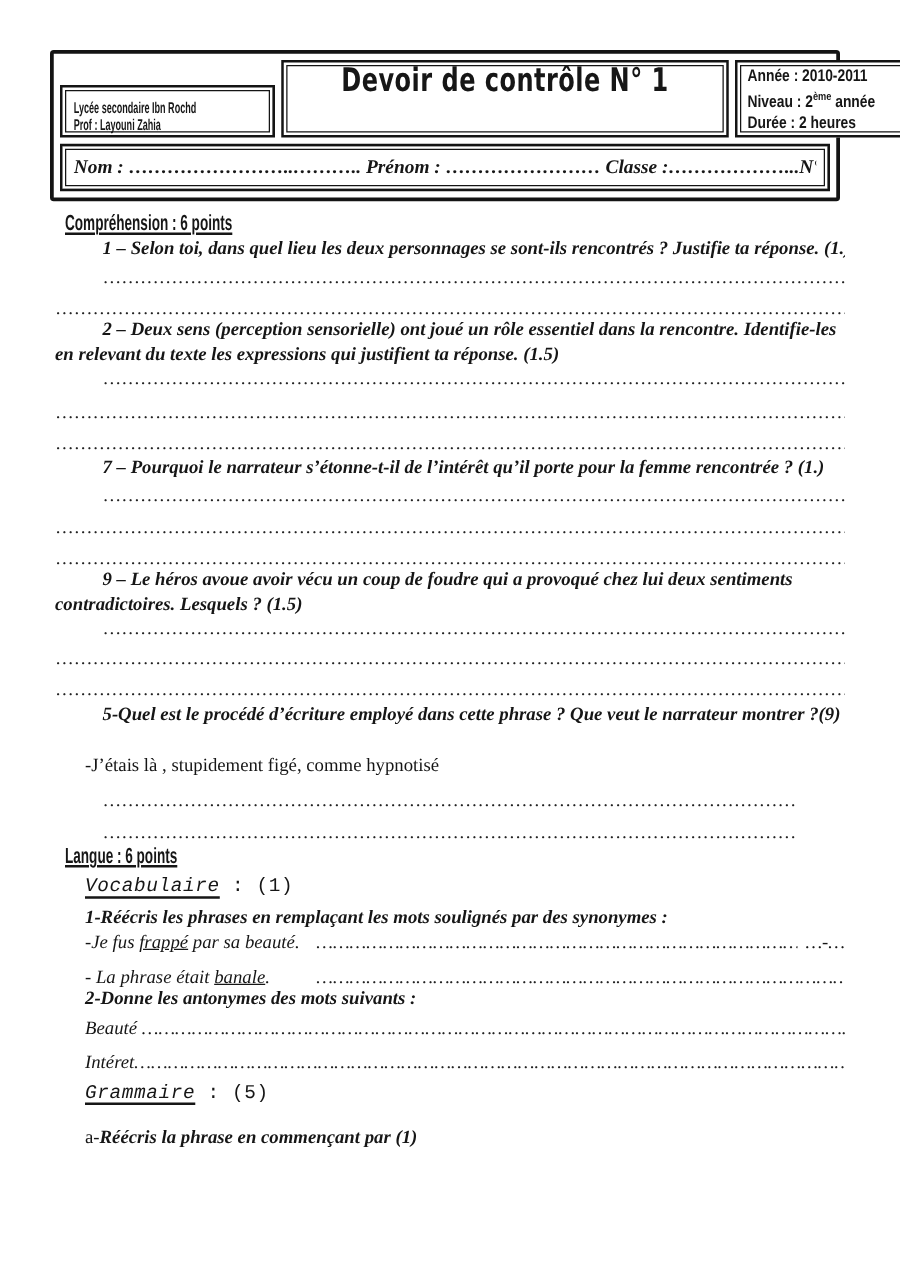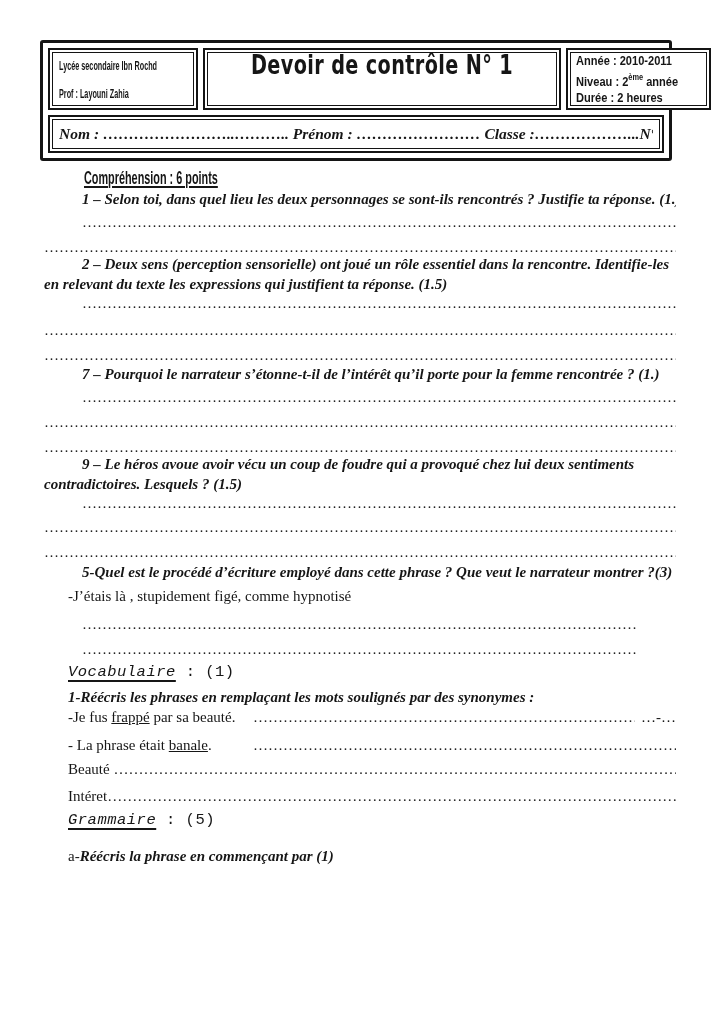--- a/index.html
+++ b/index.html
@@ -4,53 +4,53 @@
 <style>
   html,body{margin:0;padding:0;background:#ffffff;}
   .sheet{position:relative;width:720px;height:1019px;background:#fff;overflow:hidden;
          font-family:"Liberation Serif",serif;color:#161616;}
   
   .header-outer{position:absolute;left:40px;top:40px;width:632px;box-sizing:border-box;
                 border:3px solid #141414;border-radius:3px;padding:5px;background:#fff;}
   .header-row{display:flex;gap:5px;height:62px;}
   .dbox{border:2px solid #141414;box-shadow:inset 0 0 0 2px #fff, inset 0 0 0 3px #141414;
         box-sizing:border-box;background:#fff;}
-  .box-left{width:150px;padding:9px 9px 7px 9px;display:flex;flex-direction:column;justify-content:space-between;}
+  .box-left{width:172px;padding:9px 9px 7px 9px;display:flex;flex-direction:column;justify-content:space-between;margin-top:20px;}
   .box-center{flex:1;display:flex;justify-content:center;}
   .box-right{width:148px;padding:5px 8px;display:flex;flex-direction:column;justify-content:center;}
   .cond{font-family:"Liberation Sans",sans-serif;font-weight:bold;display:inline-block;
         transform-origin:0 50%;white-space:nowrap;}
   .lbox-line{font-size:12.5px;transform:scaleX(0.58);}
   .rbox-line{font-size:13.5px;line-height:17px;transform:scaleX(0.82);}
   .rbox-line sup{font-size:9px;}
   .title{font-family:"DejaVu Sans",sans-serif;font-weight:800;font-size:26px;white-space:nowrap;
          display:inline-block;transform:scaleX(0.74);transform-origin:50% 50%;letter-spacing:0.5px;}
   .nom-row{margin-top:5px;height:38px;display:flex;align-items:center;padding:0 9px;}
   .identity{font-weight:bold;font-style:italic;font-size:15.5px;white-space:nowrap;overflow:hidden;width:100%;}
   
   .content{position:absolute;left:44px;top:160px;width:632px;overflow:hidden;}
-  .hwrap{height:24px;margin-left:40px;}
+  .hwrap{height:24px;margin-left:8px;}
   .sec-heading{font-family:"Liberation Sans",sans-serif;font-weight:bold;font-size:17.5px;
                display:inline-block;transform:scaleX(0.62);transform-origin:0 50%;white-space:nowrap;
                text-decoration:underline;text-decoration-thickness:2px;text-underline-offset:2px;}
   .monohead{font-family:"Liberation Mono","DejaVu Sans Mono",monospace;font-size:15.5px;
             margin-left:24px;height:22px;letter-spacing:0.5px;}
   .mono-u{text-decoration:underline;text-decoration-thickness:2px;text-underline-offset:4px;font-style:italic;}
   .q{font-weight:bold;font-style:italic;font-size:15px;line-height:20px;}
   .plain{font-size:15px;line-height:20px;}
   .qi{font-weight:bold;font-style:italic;}
   .u{text-decoration:underline;}
   .nowrap{white-space:nowrap;}
   .ml1{margin-left:24px;}
   .ml2{margin-left:38px;}
   .indent1{text-indent:38px;font-style:italic;}
   .dotline{font-size:15px;height:24px;line-height:24px;white-space:nowrap;overflow:hidden;color:#222;}
   .ind{margin-left:38px;}
   .short{width:556px;}
-  .fillrow{display:flex;align-items:flex-end;margin-left:24px;font-size:15px;line-height:20px;}
+  .fillrow{display:flex;align-items:flex-end;margin-left:24px;font-size:15px;line-height:20px;font-style:italic;}
   .fillrow .flabel{flex:none;}
   .fillrow .flabel-fixed{flex:none;width:185px;}
   .fillrow .fdots{flex:1;white-space:nowrap;overflow:hidden;color:#222;}
   .fillrow .ftail{flex:none;padding-left:6px;}
 </style>
 </head>
 <body>
 
 <div class="sheet">
 
@@ -92,41 +92,45 @@
     <div class="q ml2 nowrap" style="margin-top:-3px">7 – Pourquoi le narrateur s’étonne-t-il de l’intérêt qu’il porte pour la femme rencontrée ? (1.)</div>
     <div class="dotline ind" style="margin-top:1px">………………………………………………………………………………………………………………………………………………………………………………………………</div>
     <div class="dotline" style="margin-top:1px">………………………………………………………………………………………………………………………………………………………………………………………………</div>
     <div class="dotline" style="margin-top:1px">………………………………………………………………………………………………………………………………………………………………………………………………</div>
 
     <div class="q indent1" style="margin-top:-5px">9 – Le héros avoue avoir vécu un coup de foudre qui a provoqué chez lui deux sentiments contradictoires. Lesquels ? (1.5)</div>
     <div class="dotline ind" style="margin-top:-3px">………………………………………………………………………………………………………………………………………………………………………………………………</div>
     <div class="dotline" style="margin-top:0px">………………………………………………………………………………………………………………………………………………………………………………………………</div>
     <div class="dotline" style="margin-top:1px">………………………………………………………………………………………………………………………………………………………………………………………………</div>
 
-    <div class="q ml2 nowrap" style="margin-top:-2px">5-Quel est le procédé d’écriture employé dans cette phrase ? Que veut le narrateur montrer ?(3)</div>
-    <div class="plain ml1" style="margin-top:4px">-J’étais là , stupidement figé, comme hypnotisé</div>
+    <div class="q ml2 nowrap" style="margin-top:-2px">5-Quel est le procédé d’écriture employé dans cette phrase ? Que veut le narrateur montrer ?(9)</div>
+    <div class="plain ml1" style="margin-top:21px">-J’étais là , stupidement figé, comme hypnotisé</div>
     <div class="dotline ind short" style="margin-top:6px">………………………………………………………………………………………………………………………………………………………………………………………………</div>
     <div class="dotline ind short" style="margin-top:1px">………………………………………………………………………………………………………………………………………………………………………………………………</div>
 
+    <div class="hwrap" style="margin-top:-4px">
+      <span class="sec-heading">Langue : 6 points</span>
+    </div>
 
     <div class="monohead" style="margin-top:2px"><span class="mono-u">Vocabulaire</span><span> : (1)</span></div>
 
     <div class="q ml1" style="margin-top:2px">1-Réécris les phrases en remplaçant les mots soulignés par des synonymes :</div>
 
     <div class="fillrow" style="margin-top:0px">
       <span class="flabel-fixed"><span>-Je fus </span><span class="u">frappé</span><span> par sa beauté.</span></span>
       <span class="fdots">………………………………………………………………………………………………………………………………………………………………………………………………</span>
       <span class="ftail">…-…</span>
     </div>
 
     <div class="fillrow" style="margin-top:8px">
       <span class="flabel-fixed"><span>- La phrase était </span><span class="u">banale</span><span>.</span></span>
       <span class="fdots">………………………………………………………………………………………………………………………………………………………………………………………………</span>
     </div>
 
+    <div class="q ml1" style="margin-top:-3px">2-Donne les antonymes des mots suivants :</div>
 
     <div class="fillrow" style="margin-top:4px">
       <span class="flabel">Beauté  … </span>
       <span class="fdots">………………………………………………………………………………………………………………………………………………………………………………………………</span>
     </div>
 
     <div class="fillrow" style="margin-top:7px">
       <span class="flabel">Intéret</span>
       <span class="fdots">………………………………………………………………………………………………………………………………………………………………………………………………</span>
     </div>

